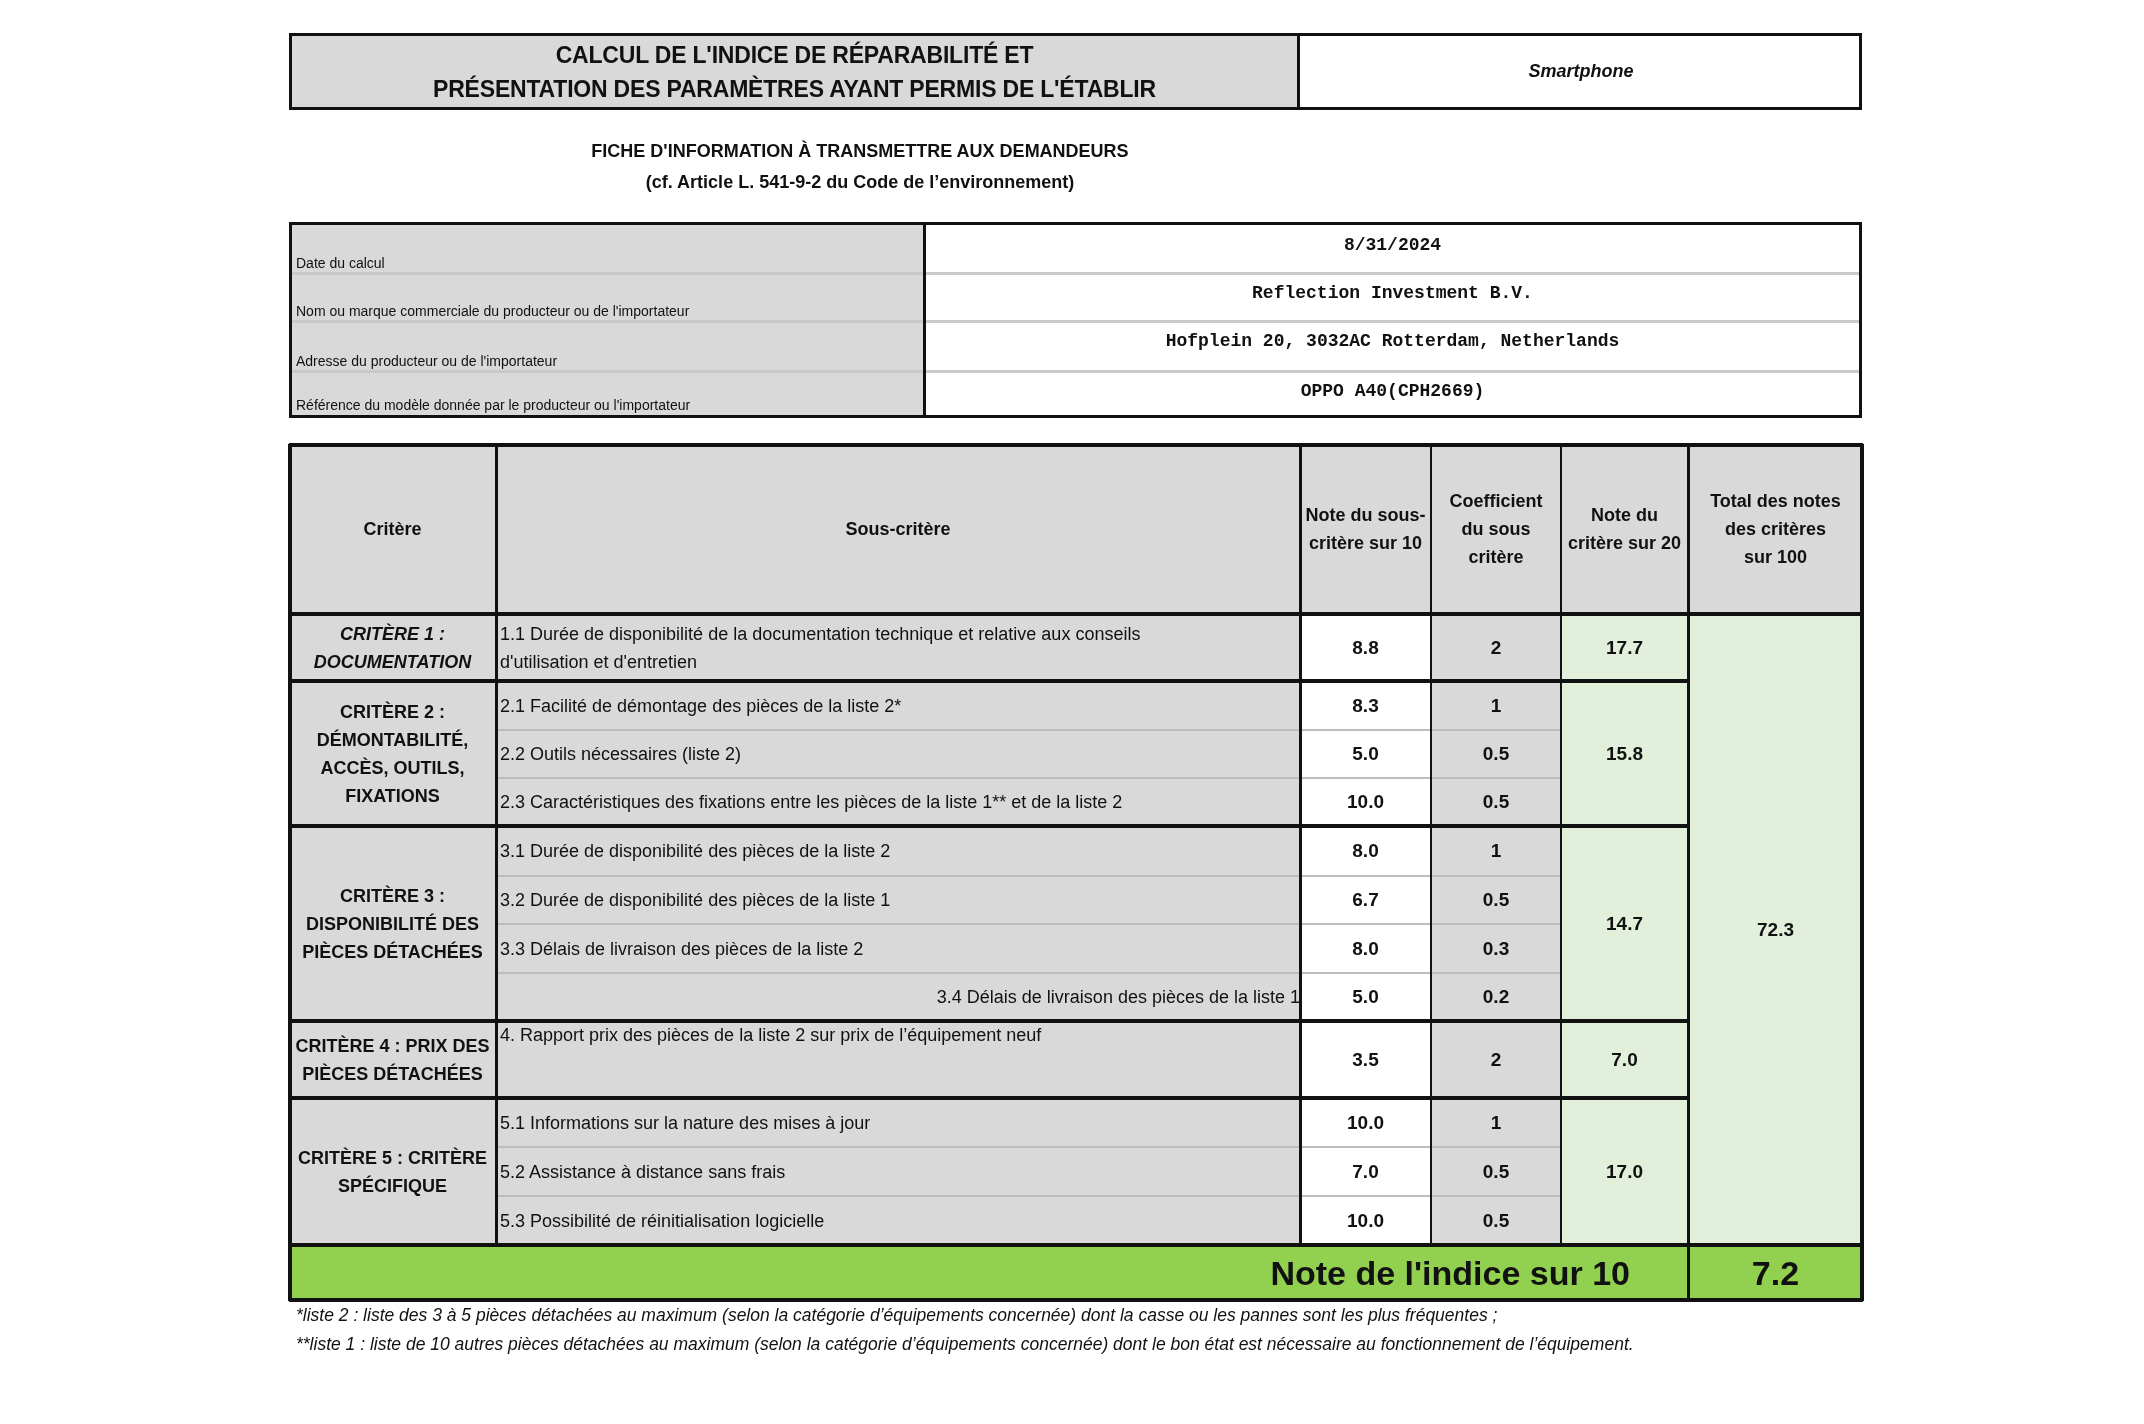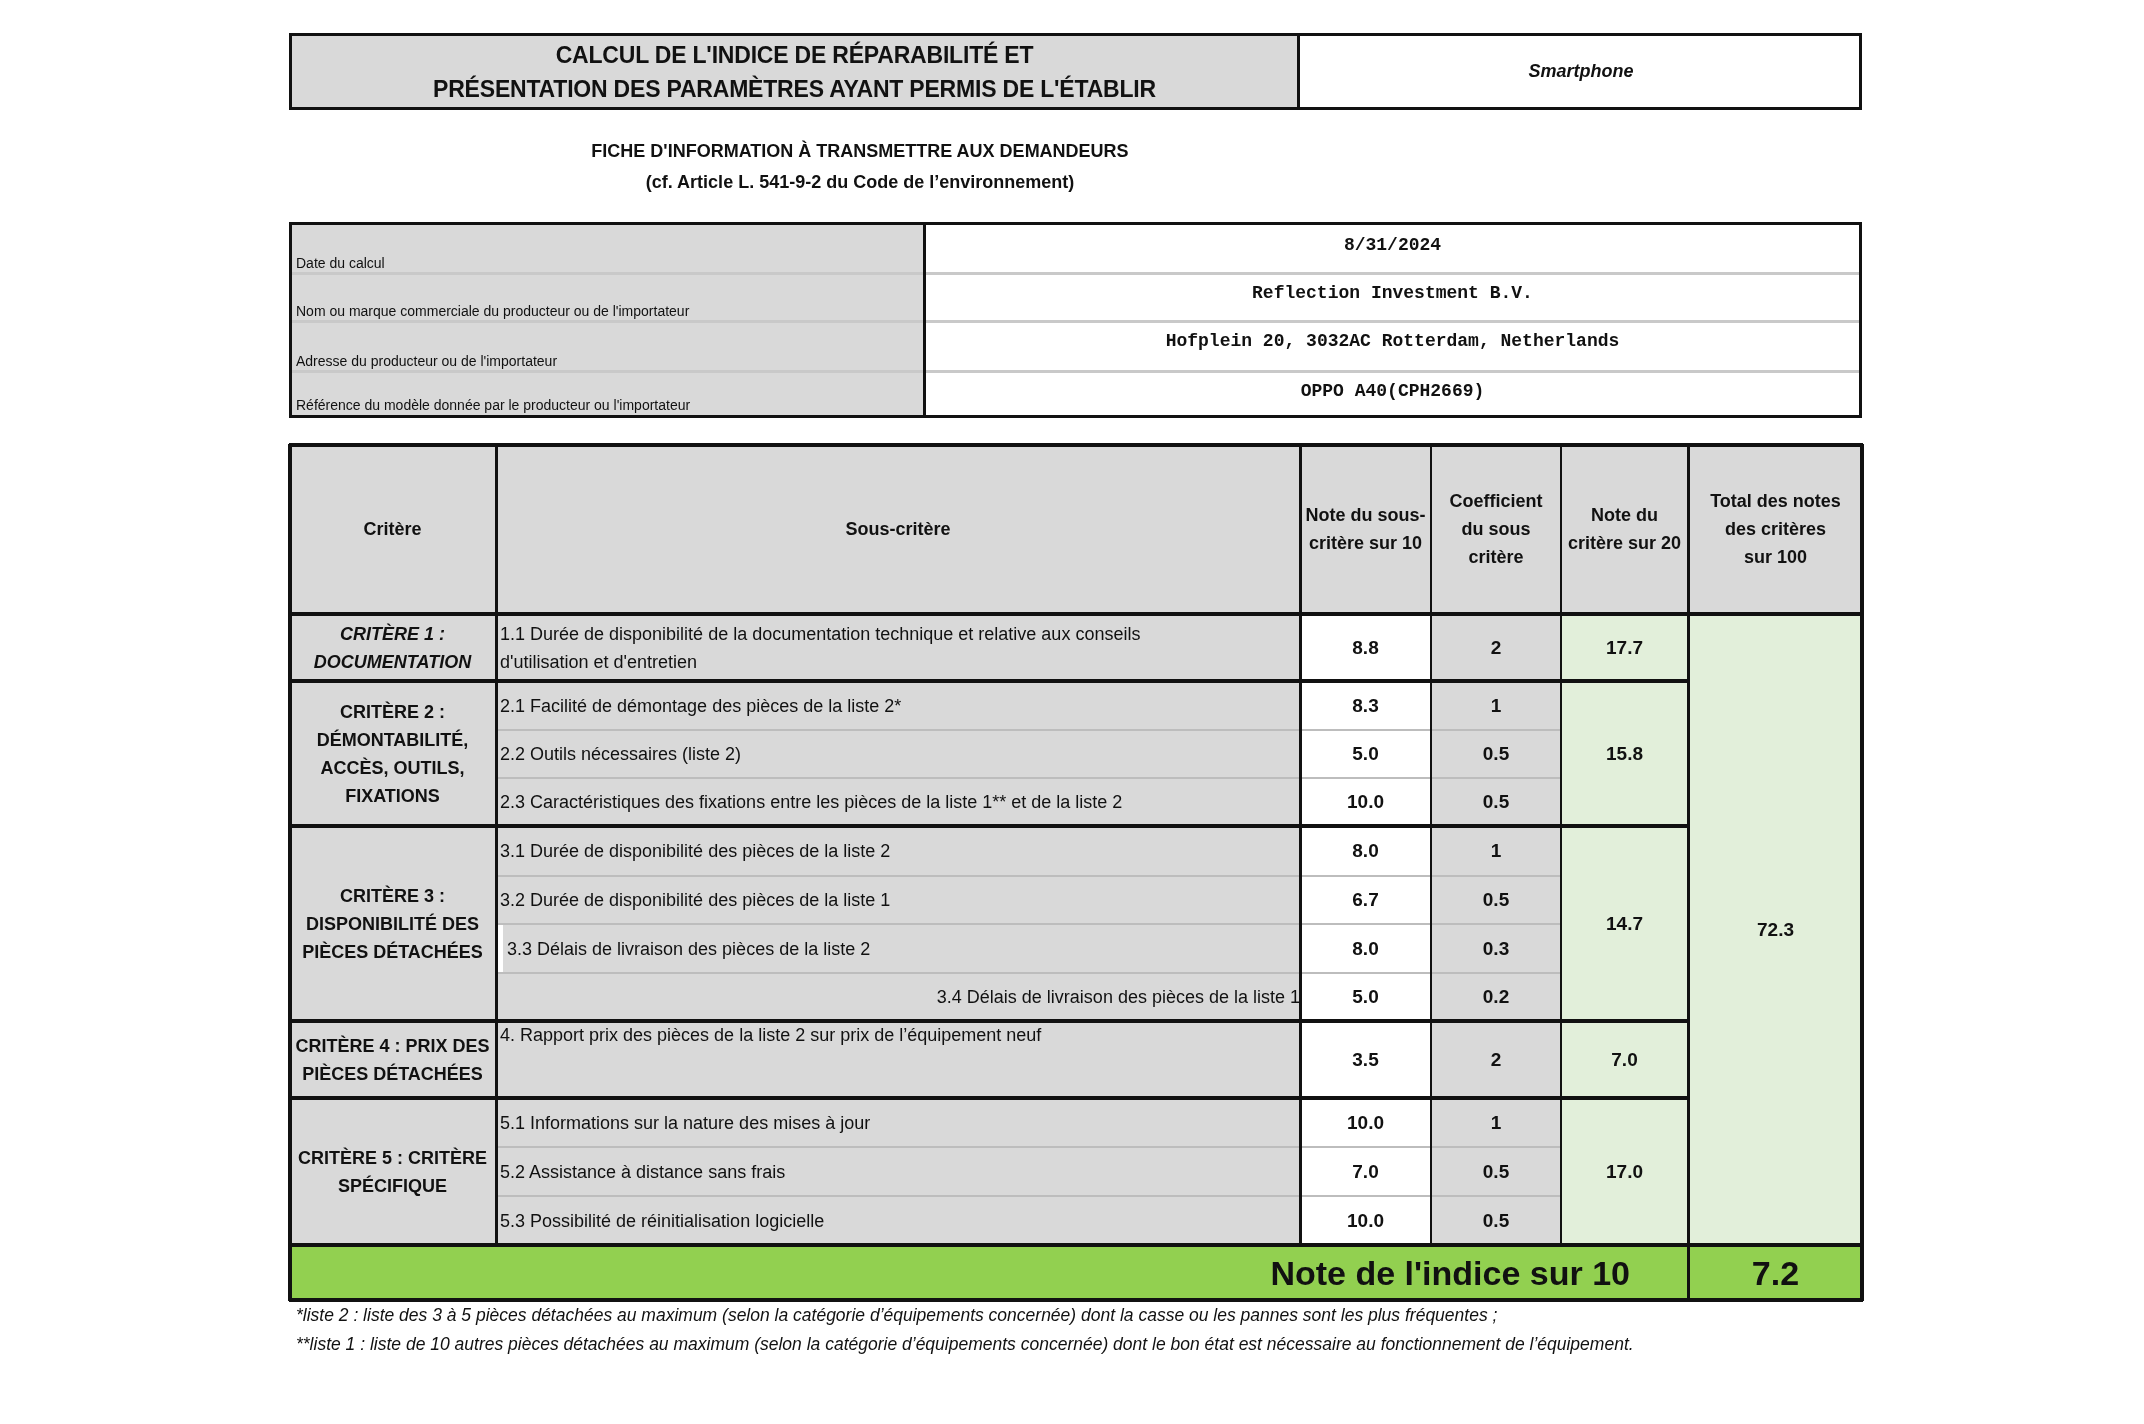--- a/index.html
+++ b/index.html
@@ -158,21 +158,21 @@
       <div>3.1 Durée de disponibilité des pièces de la liste 2</div>
     </div>
     <div class="cell num white" style="left: 1011px; top: 382px; width: 131px; height: 50px;">8.0</div>
     <div class="cell num grey" style="left: 1142px; top: 382px; width: 130px; height: 50px;">1</div>
     <div class="cell sub" style="left: 207px; top: 432px; width: 804px; height: 48px; align-items: flex-start; justify-content: center; flex-direction: column;">
       <div>3.2 Durée de disponibilité des pièces de la liste 1</div>
     </div>
     <div class="cell num white" style="left: 1011px; top: 432px; width: 131px; height: 48px;">6.7</div>
     <div class="cell num grey" style="left: 1142px; top: 432px; width: 130px; height: 48px;">0.5</div>
     <div class="thin" style="left: 207px; width: 1065px; top: 431px;"></div>
-    <div class="cell sub" style="left: 214px; top: 480px; width: 804px; height: 49px; align-items: flex-start; justify-content: center; flex-direction: column;">
+    <div class="cell sub" style="left: 207px; top: 480px; width: 804px; height: 49px; align-items: flex-start; justify-content: center; flex-direction: column;">
       <div>3.3 Délais de livraison des pièces de la liste 2</div>
     </div>
     <div class="cell num white" style="left: 1011px; top: 480px; width: 131px; height: 49px;">8.0</div>
     <div class="cell num grey" style="left: 1142px; top: 480px; width: 130px; height: 49px;">0.3</div>
     <div class="thin" style="left: 207px; width: 1065px; top: 479px;"></div>
     <div class="cell sub" style="left: 207px; top: 529px; width: 804px; height: 48px; align-items: flex-end; justify-content: center; flex-direction: column;">
       <div>3.4 Délais de livraison des pièces de la liste 1</div>
     </div>
     <div class="cell num white" style="left: 1011px; top: 529px; width: 131px; height: 48px;">5.0</div>
     <div class="cell num grey" style="left: 1142px; top: 529px; width: 130px; height: 48px;">0.2</div>

